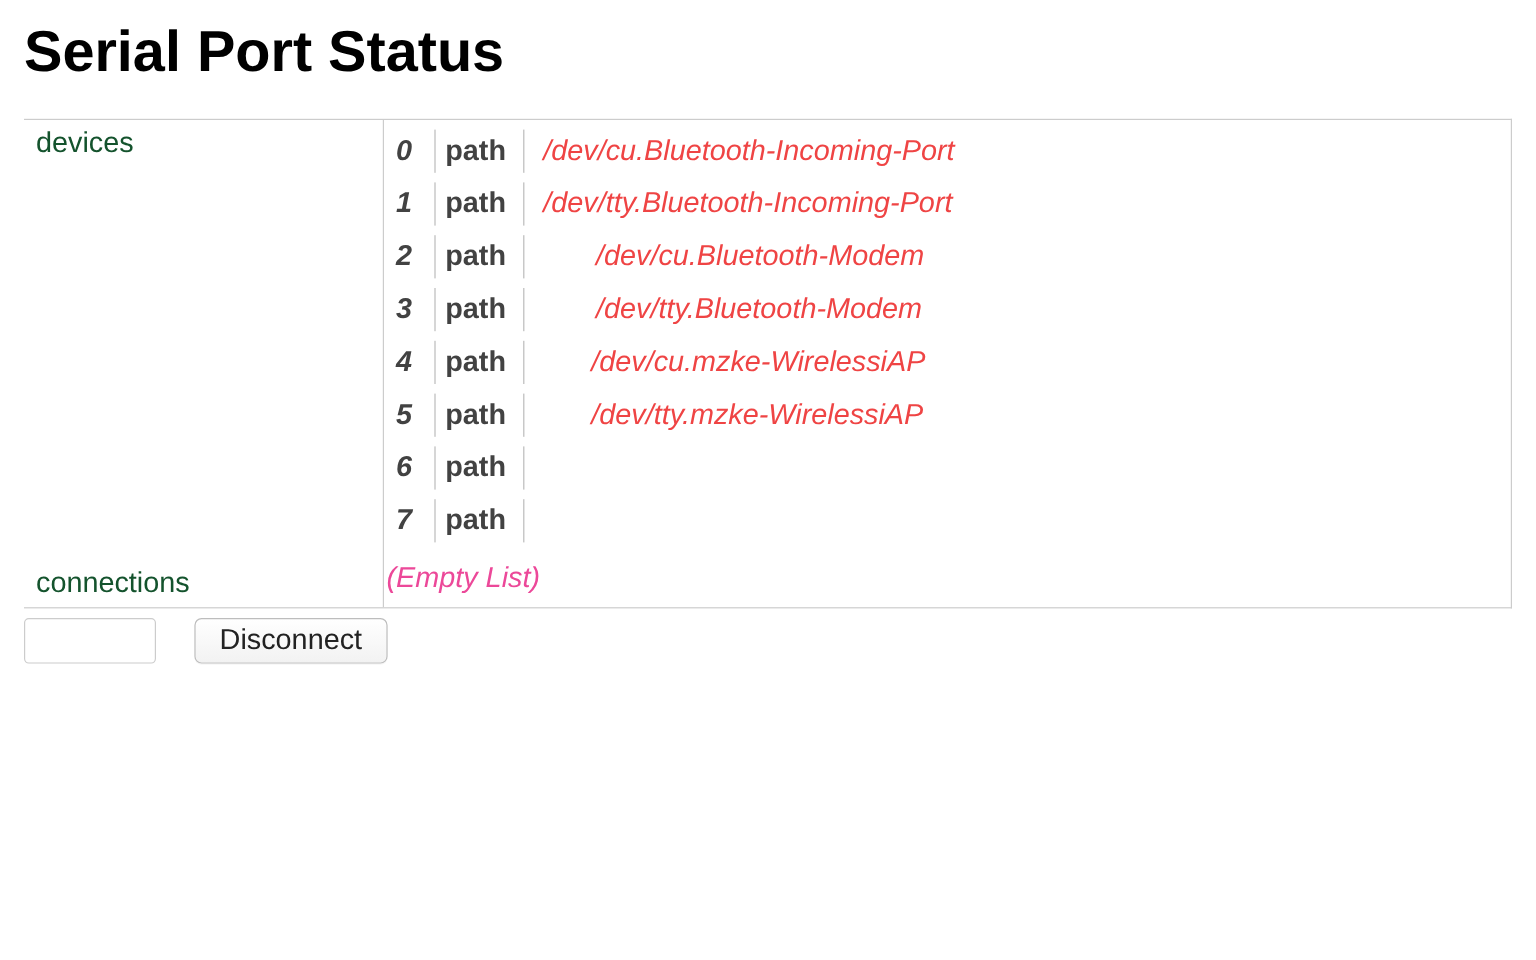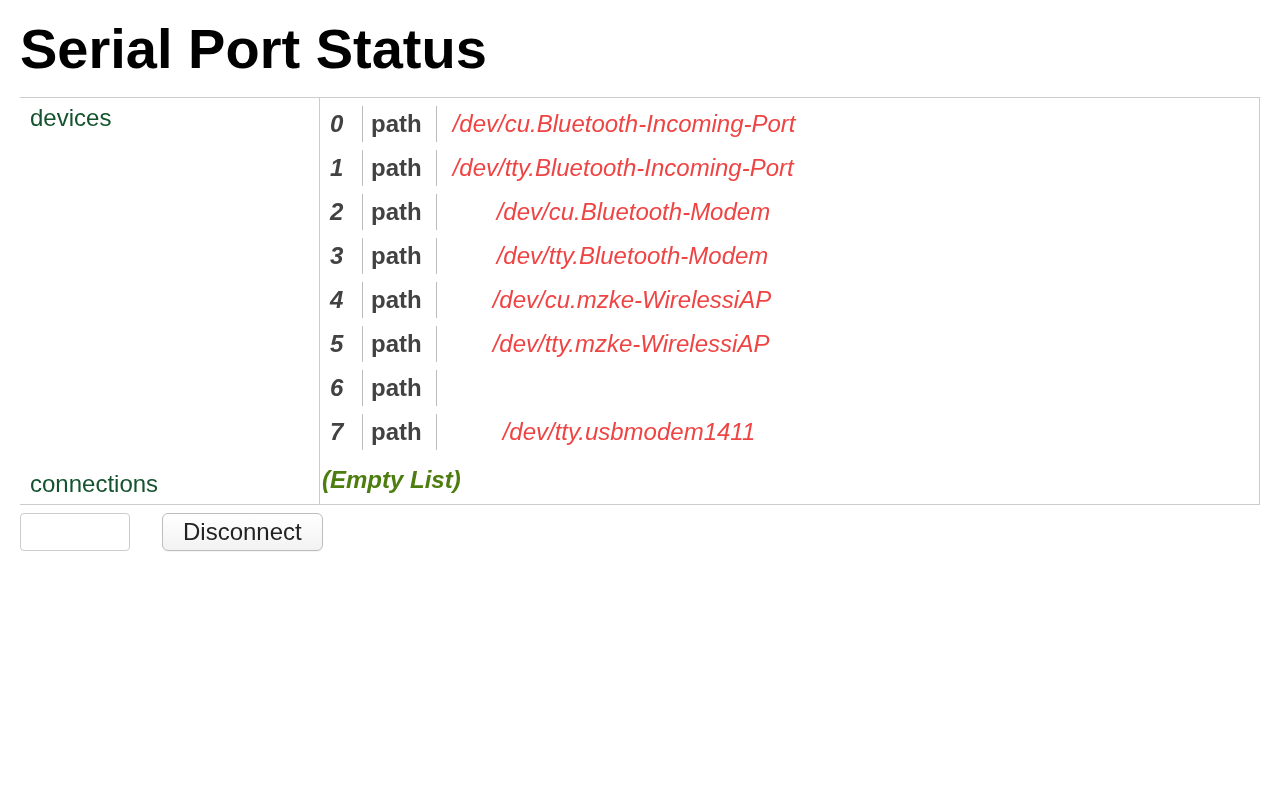--- a/index.html
+++ b/index.html
@@ -7,23 +7,23 @@
     }
     body {
       margin: 0;
       padding: 10px 20px;
       font-family: "Helvetica Neue", Helvetica, Arial, sans-serif;
       font-size: 24px;
       color: #333;
       background: #fff;
     }
     h1 {
-      font-size: 56px;
+      font-size: 48px;
       font-weight: 700;
-      margin: 6px 0 16px 0;
+      margin: 6px 0 28px 0;
       color: #000;
     }
     .tree-table {
       border: 1px solid #ccc;
       border-left: none;
       border-bottom: 1px solid #ccc;
       width: 100%;
     }
     .tree-row {
       display: flex;
@@ -71,22 +71,22 @@
       font-weight: 500;
       color: #ef4444;
       padding-left: 8px;
     }
     .path-group-0 .device-path { margin-left: 0px; }
     .path-group-1 .device-path { margin-left: 44px; text-align: center; }
     .path-group-2 .device-path { margin-left: 40px; }
     .path-group-3 .device-path { margin-left: 50px; }
     .empty-list {
       font-style: italic;
-      font-weight: 700;
-      color: #4d7c0f;
+      font-weight: 400;
+      color: #ec4899;
       padding: 4px 2px 6px 2px;
     }
     .connections-row .tree-key {
       display: flex;
       align-items: flex-end;
       text-align: center;
     }
     .controls {
       margin-top: 8px;
       display: flex;
@@ -169,21 +169,20 @@
           <span class="device-index">6</span>
           <span class="sep-v"></span>
           <span class="path-label">path</span>
           <span class="sep-v"></span>
         </div>
         <div class="device-entry path-group-3">
           <span class="device-index">7</span>
           <span class="sep-v"></span>
           <span class="path-label">path</span>
           <span class="sep-v"></span>
-          <span class="device-path">/dev/tty.usbmodem1411</span>
         </div>
       </div>
   </div>
 
   <div class="tree-row connections-row">
     <div class="tree-key">connections</div>
     <div class="tree-value-area">
       <div class="empty-list">(Empty List)</div>
     </div>
   </div>

